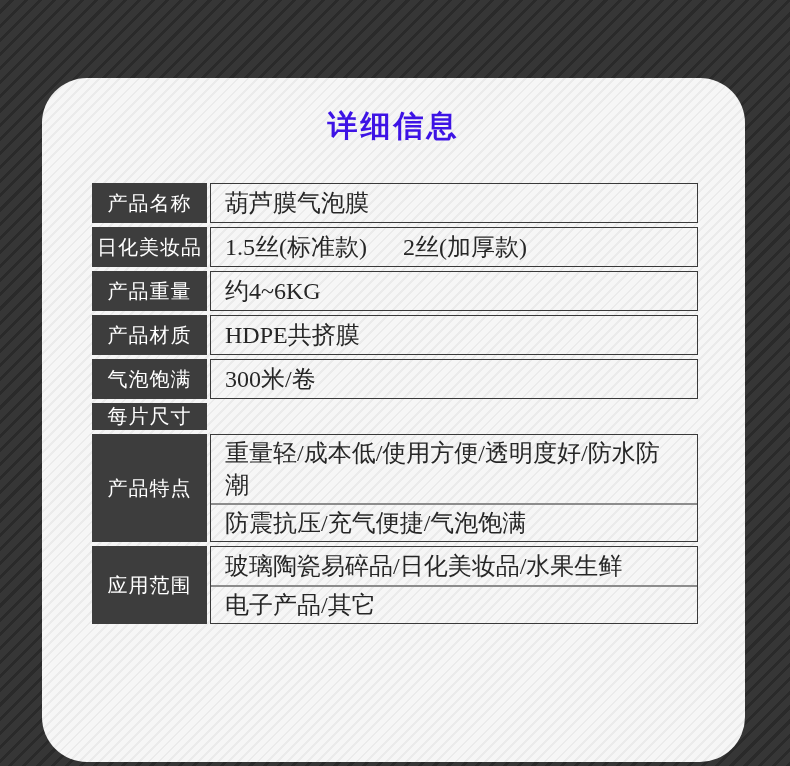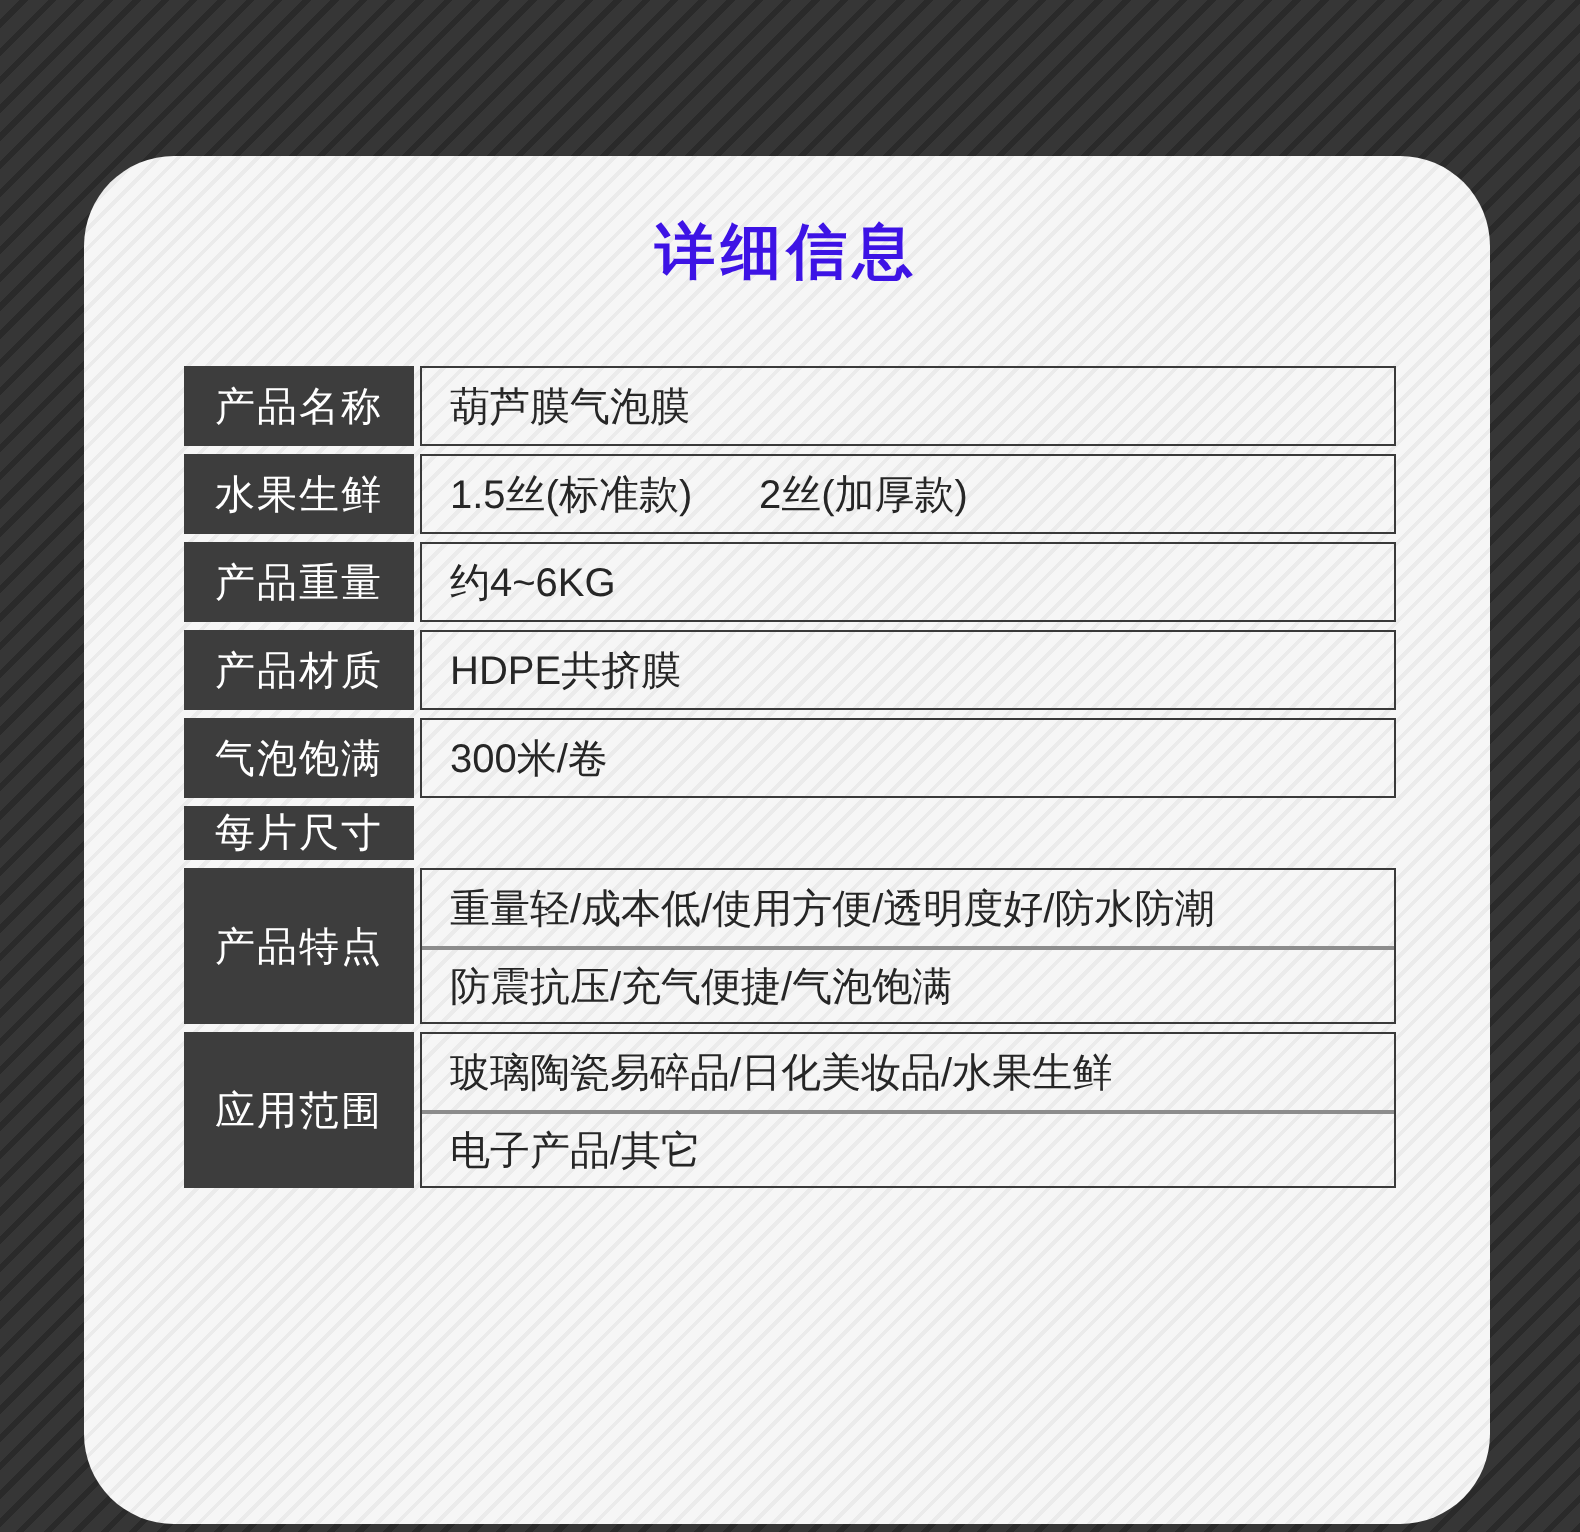--- a/index.html
+++ b/index.html
@@ -63,23 +63,24 @@
     flex: 1;
     display: flex;
     flex-direction: column;
     border: 1px solid #3a3a3a;
   }
   .value-cell {
     min-height: 38px;
     display: flex;
     align-items: center;
     padding: 2px 14px;
-    font-size: 20px;
+    font-size: 24px;
     color: #262626;
     white-space: pre-wrap;
+    font-family: Liberation Serif, serif;
   }
   .value-cell + .value-cell {
     border-top: 2px solid #8c8c8c;
   }
 </style>
 </head>
 <body>
 
 <div class="page">
   <div class="card">
@@ -89,21 +90,21 @@
     <div class="spec-table">
 
       <div class="group">
         <div class="label-cell">产品名称</div>
         <div class="values">
           <div class="value-cell">葫芦膜气泡膜</div>
         </div>
       </div>
 
       <div class="group">
-        <div class="label-cell">水果生鲜</div>
+        <div class="label-cell">日化美妆品</div>
         <div class="values">
           <div class="value-cell">1.5丝(标准款)      2丝(加厚款)</div>
         </div>
       </div>
 
       <div class="group">
         <div class="label-cell">产品重量</div>
         <div class="values">
           <div class="value-cell">约4~6KG</div>
         </div>

